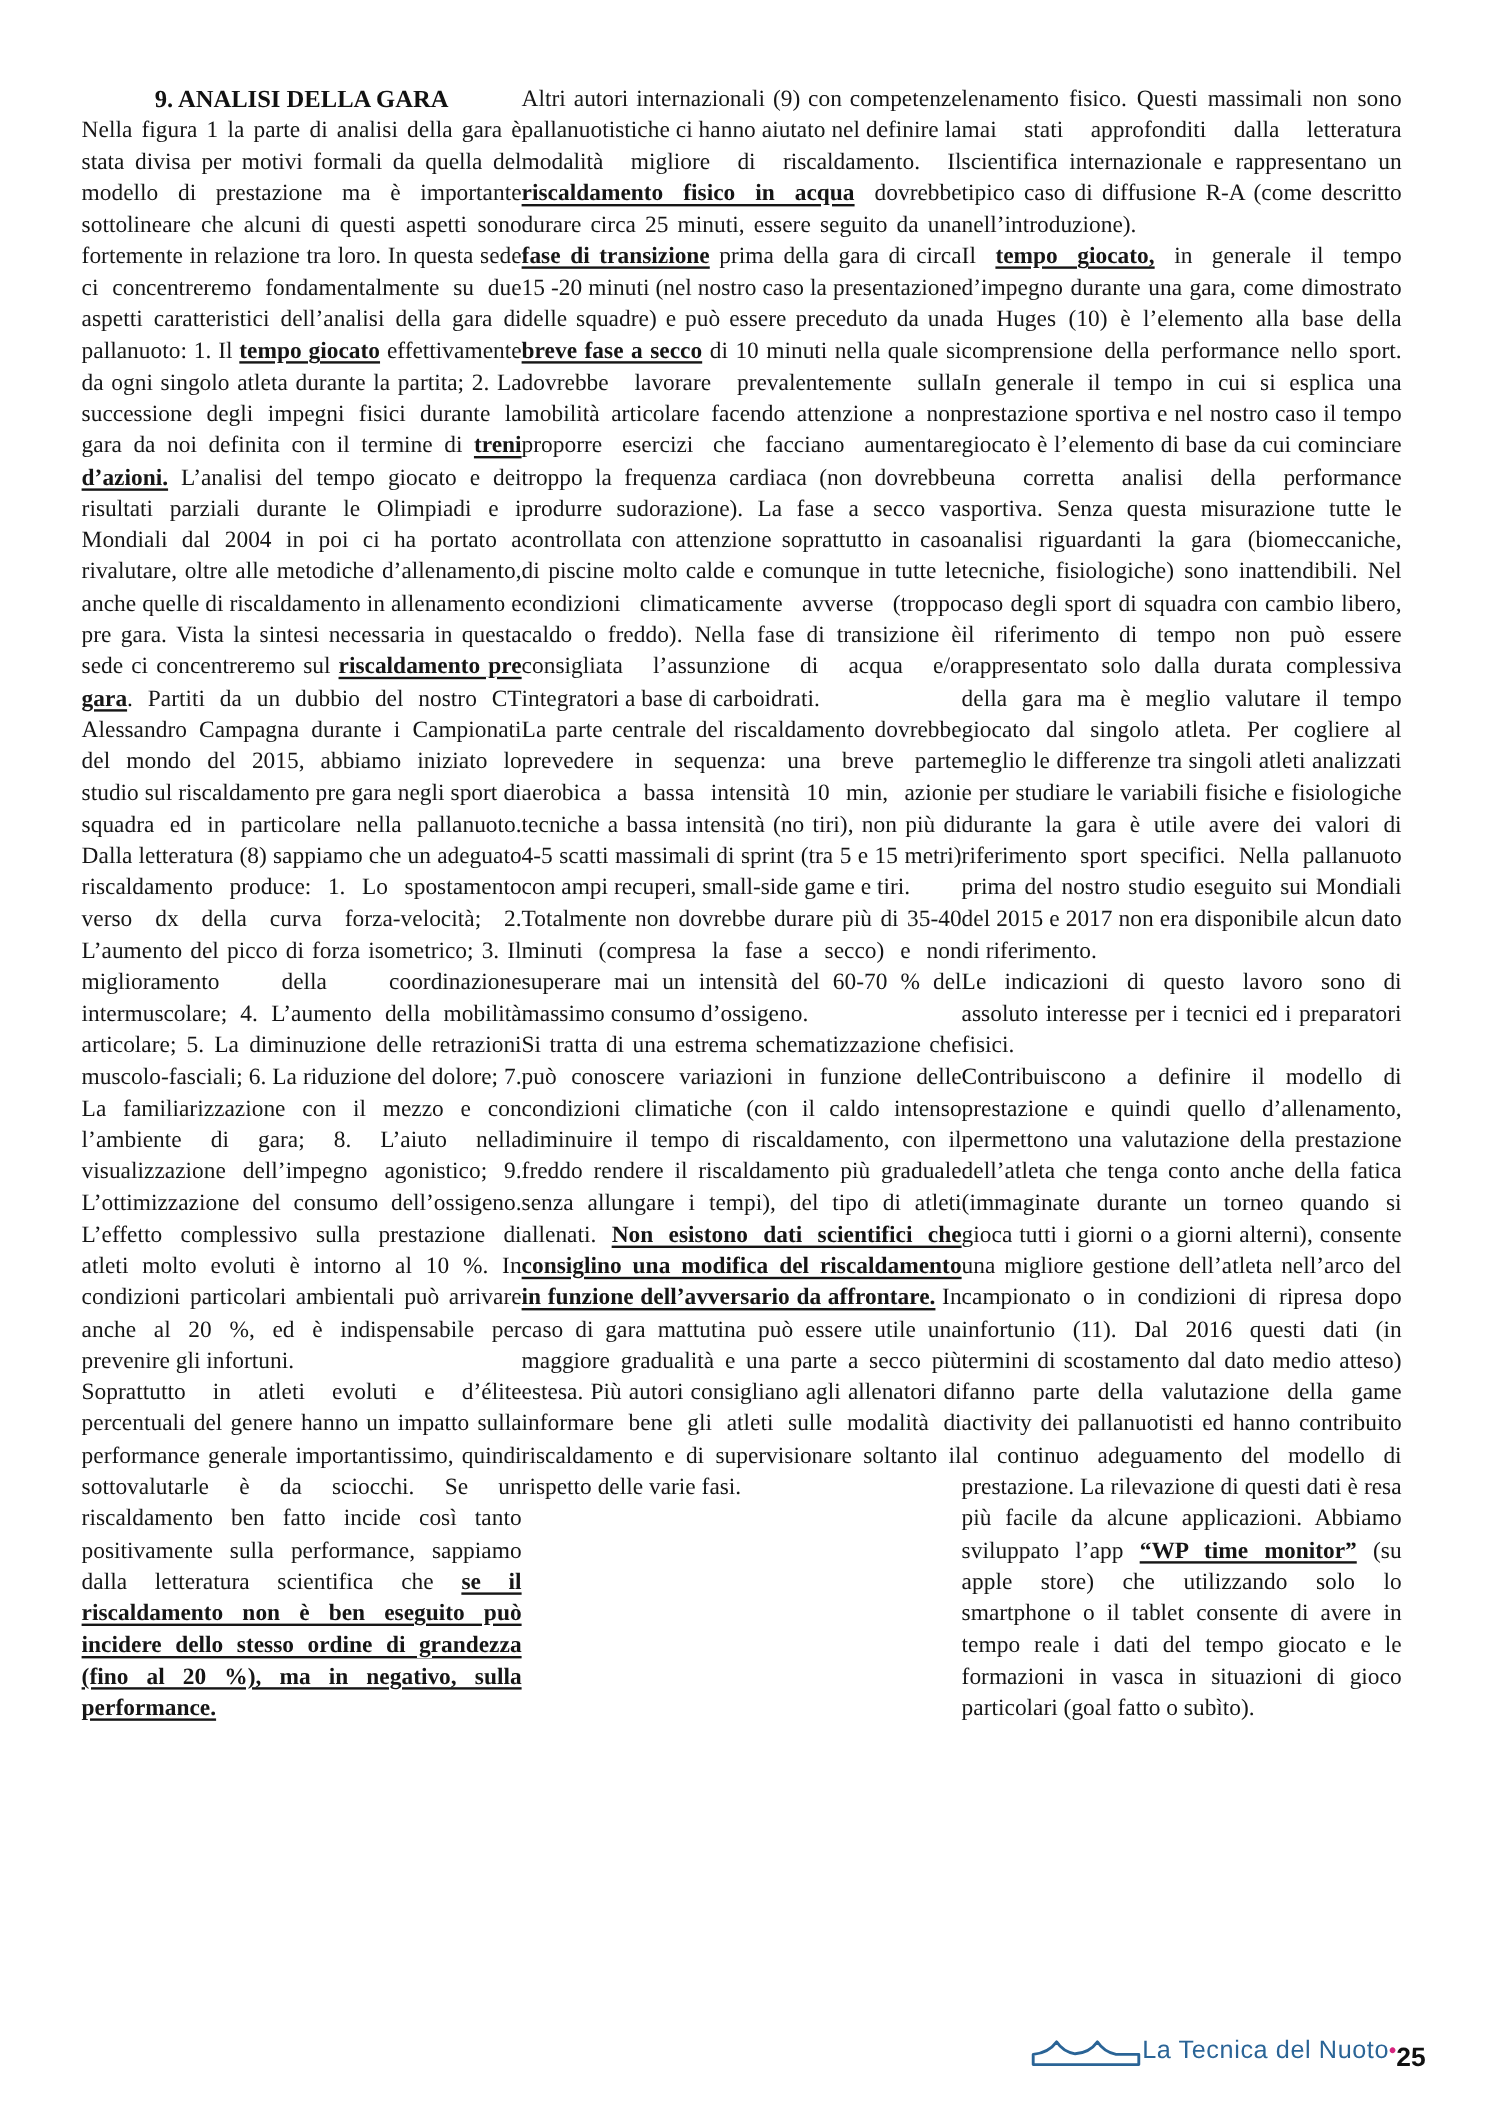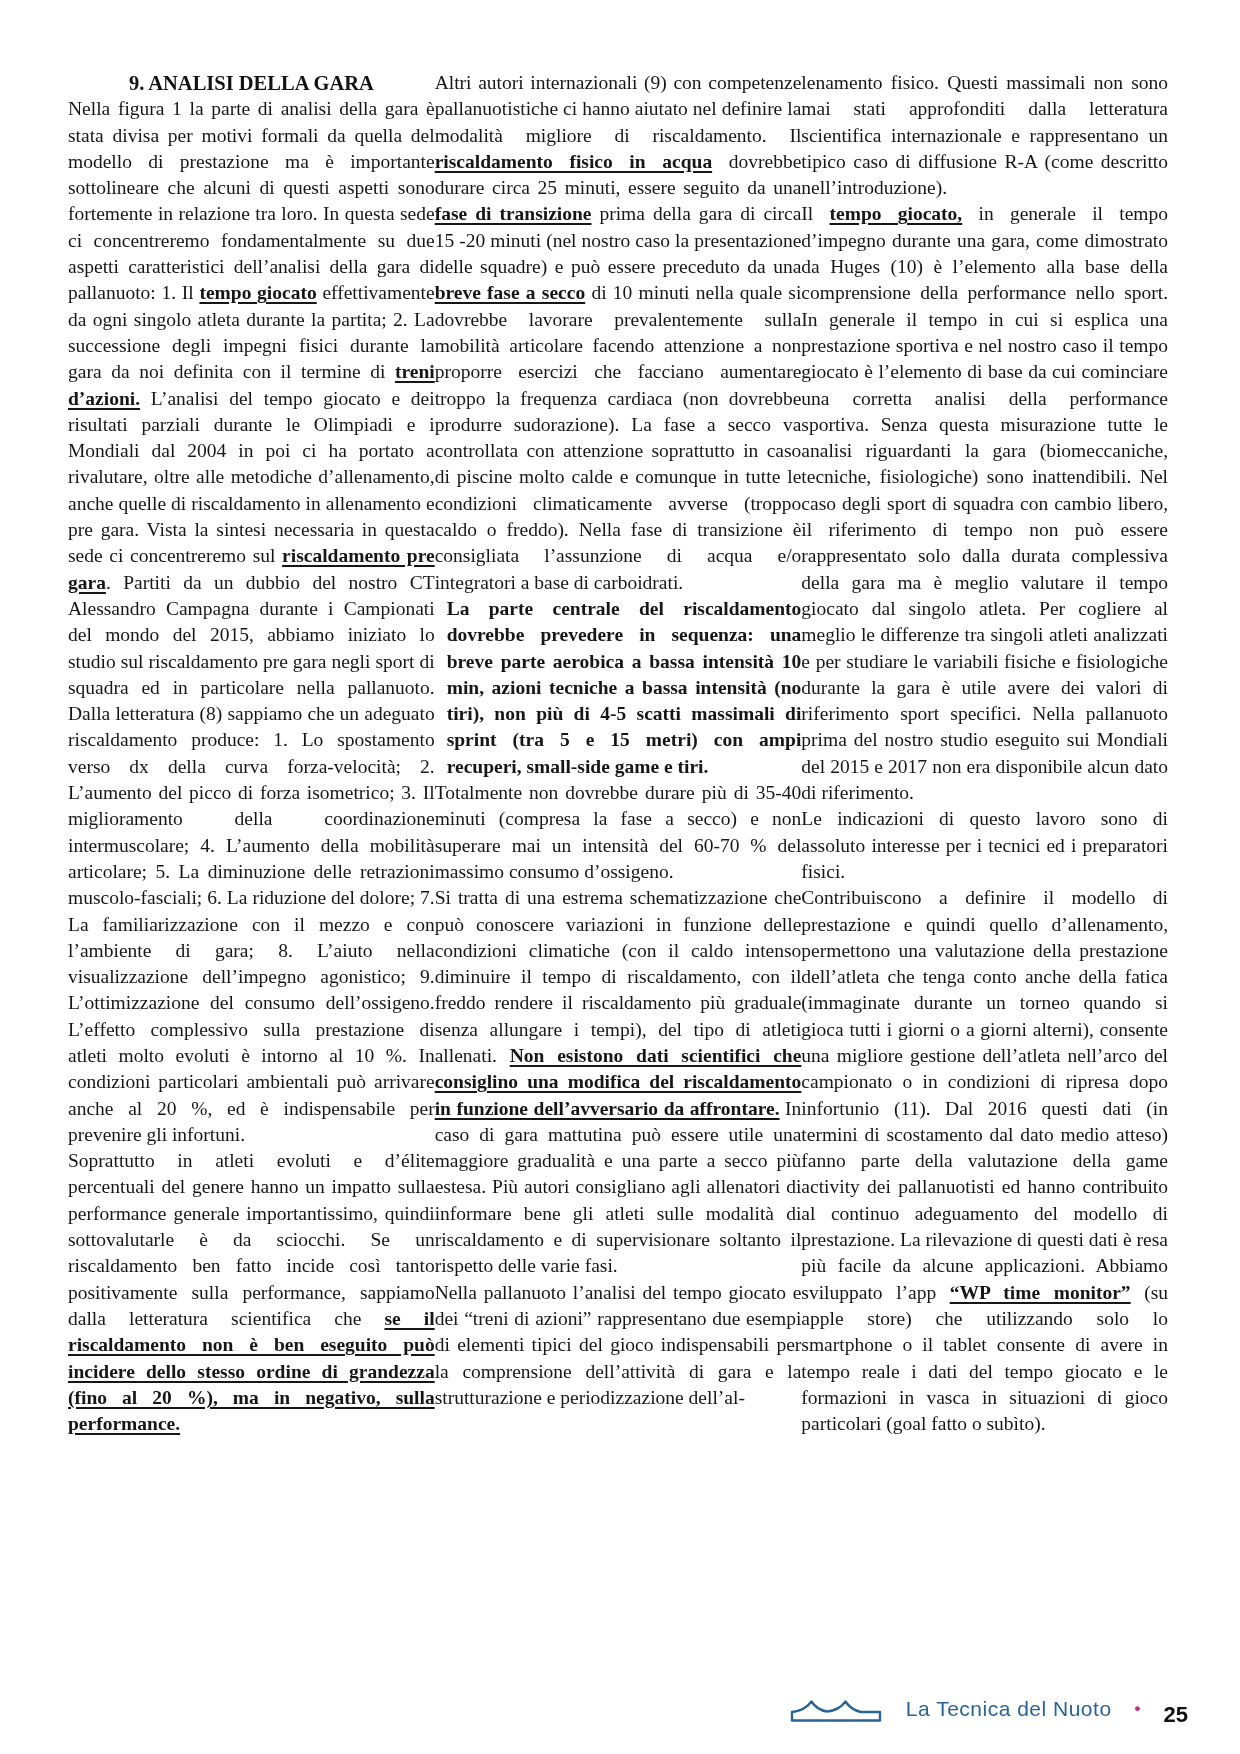--- a/index.html
+++ b/index.html
@@ -37,28 +37,28 @@
     font-weight: 700;
     font-family: "Liberation Serif", serif;
     color: #121212;
   }
   strong { font-weight: 700; }
   strong.u {
     text-decoration: underline;
     text-decoration-thickness: 2px;
     text-underline-offset: 3px;
   }
-  p.bold-para { font-weight: 700; margin-left: 12px; }
+  p.bold-para { font-weight: 400; }
   .footer {
     position: absolute;
     right: 52px;
     bottom: 26px;
     display: flex;
     align-items: center;
-    gap: 23px;
+    gap: 0;
     font-family: "Liberation Sans", sans-serif;
   }
   .logo { display: inline-flex; align-items: center; }
   .logo svg { display: block; }
   .brand { font-size: 21px; letter-spacing: 0.5px; }
   .sep { font-size: 17px; font-weight: 700; }
   .pagenum { font-size: 22px; font-weight: 700; color: #111111; margin-top: 12px; }
 </style>
 </head>
 <body>
@@ -69,21 +69,20 @@
     <div class="col">
         <h2 class="col-heading">9. ANALISI DELLA GARA</h2>
         <p class="para">Nella figura 1 la parte di analisi della gara è stata divisa per motivi formali da quella del modello di prestazione ma è importante sottolineare che alcuni di questi aspetti sono fortemente in relazione tra loro. In questa sede ci concentreremo fondamentalmente su due aspetti caratteristici dell’analisi della gara di pallanuoto: 1. Il <strong class="u">tempo giocato</strong> effettivamente da ogni singolo atleta durante la partita; 2. La successione degli impegni fisici durante la gara da noi definita con il termine di <strong class="u">treni d’azioni.</strong> L’analisi del tempo giocato e dei risultati parziali durante le Olimpiadi e i Mondiali dal 2004 in poi ci ha portato a rivalutare, oltre alle metodiche d’allenamento, anche quelle di riscaldamento in allenamento e pre gara. Vista la sintesi necessaria in questa sede ci concentreremo sul <strong class="u">riscaldamento pre gara</strong>. Partiti da un dubbio del nostro CT Alessandro Campagna durante i Campionati del mondo del 2015, abbiamo iniziato lo studio sul riscaldamento pre gara negli sport di squadra ed in particolare nella pallanuoto. Dalla letteratura (8) sappiamo che un adeguato riscaldamento produce: 1. Lo spostamento verso dx della curva forza-velocità; 2. L’aumento del picco di forza isometrico; 3. Il miglioramento della coordinazione intermuscolare; 4. L’aumento della mobilità articolare; 5. La diminuzione delle retrazioni muscolo-fasciali; 6. La riduzione del dolore; 7. La familiarizzazione con il mezzo e con l’ambiente di gara; 8. L’aiuto nella visualizzazione dell’impegno agonistico; 9. L’ottimizzazione del consumo dell’ossigeno. L’effetto complessivo sulla prestazione di atleti molto evoluti è intorno al 10 %. In condizioni particolari ambientali può arrivare anche al 20 %, ed è indispensabile per prevenire gli infortuni.</p>
         <p class="para">Soprattutto in atleti evoluti e d’élite percentuali del genere hanno un impatto sulla performance generale importantissimo, quindi sottovalutarle è da sciocchi. Se un riscaldamento ben fatto incide così tanto positivamente sulla performance, sappiamo dalla letteratura scientifica che <strong class="u">se il riscaldamento non è ben eseguito può incidere dello stesso ordine di grandezza (fino al 20 %), ma in negativo, sulla performance.</strong></p>
       </div>
     <div class="col">
         <p class="para">Altri autori internazionali (9) con competenze pallanuotistiche ci hanno aiutato nel definire la modalità migliore di riscaldamento. Il <strong class="u">riscaldamento fisico in acqua</strong> dovrebbe durare circa 25 minuti, essere seguito da una <strong class="u">fase di transizione</strong> prima della gara di circa 15 -20 minuti (nel nostro caso la presentazione delle squadre) e può essere preceduto da una <strong class="u">breve fase a secco</strong> di 10 minuti nella quale si dovrebbe lavorare prevalentemente sulla mobilità articolare facendo attenzione a non proporre esercizi che facciano aumentare troppo la frequenza cardiaca (non dovrebbe produrre sudorazione). La fase a secco va controllata con attenzione soprattutto in caso di piscine molto calde e comunque in tutte le condizioni climaticamente avverse (troppo caldo o freddo). Nella fase di transizione è consigliata l’assunzione di acqua e/o integratori a base di carboidrati.</p>
         <p class="para bold-para">La parte centrale del riscaldamento dovrebbe prevedere in sequenza: una breve parte aerobica a bassa intensità 10 min, azioni tecniche a bassa intensità (no tiri), non più di 4-5 scatti massimali di sprint (tra 5 e 15 metri) con ampi recuperi, small-side game e tiri.</p>
         <p class="para">Totalmente non dovrebbe durare più di 35-40 minuti (compresa la fase a secco) e non superare mai un intensità del 60-70 % del massimo consumo d’ossigeno.</p>
         <p class="para">Si tratta di una estrema schematizzazione che può conoscere variazioni in funzione delle condizioni climatiche (con il caldo intenso diminuire il tempo di riscaldamento, con il freddo rendere il riscaldamento più graduale senza allungare i tempi), del tipo di atleti allenati. <strong class="u">Non esistono dati scientifici che consiglino una modifica del riscaldamento in funzione dell’avversario da affrontare.</strong> In caso di gara mattutina può essere utile una maggiore gradualità e una parte a secco più estesa. Più autori consigliano agli allenatori di informare bene gli atleti sulle modalità di riscaldamento e di supervisionare soltanto il rispetto delle varie fasi.</p>
-        <p class="para">Nella pallanuoto l’analisi del tempo giocato e dei “treni di azioni” rappresentano due esempi di elementi tipici del gioco indispensabili per la comprensione dell’attività di gara e la strutturazione e periodizzazione dell’al-</p>
       </div>
     <div class="col">
         <p class="para">lenamento fisico. Questi massimali non sono mai stati approfonditi dalla letteratura scientifica internazionale e rappresentano un tipico caso di diffusione R-A (come descritto nell’introduzione).</p>
         <p class="para">Il <strong class="u">tempo giocato,</strong> in generale il tempo d’impegno durante una gara, come dimostrato da Huges (10) è l’elemento alla base della comprensione della performance nello sport. In generale il tempo in cui si esplica una prestazione sportiva e nel nostro caso il tempo giocato è l’elemento di base da cui cominciare una corretta analisi della performance sportiva. Senza questa misurazione tutte le analisi riguardanti la gara (biomeccaniche, tecniche, fisiologiche) sono inattendibili. Nel caso degli sport di squadra con cambio libero, il riferimento di tempo non può essere rappresentato solo dalla durata complessiva della gara ma è meglio valutare il tempo giocato dal singolo atleta. Per cogliere al meglio le differenze tra singoli atleti analizzati e per studiare le variabili fisiche e fisiologiche durante la gara è utile avere dei valori di riferimento sport specifici. Nella pallanuoto prima del nostro studio eseguito sui Mondiali del 2015 e 2017 non era disponibile alcun dato di riferimento.</p>
         <p class="para">Le indicazioni di questo lavoro sono di assoluto interesse per i tecnici ed i preparatori fisici.</p>
         <p class="para">Contribuiscono a definire il modello di prestazione e quindi quello d’allenamento, permettono una valutazione della prestazione dell’atleta che tenga conto anche della fatica (immaginate durante un torneo quando si gioca tutti i giorni o a giorni alterni), consente una migliore gestione dell’atleta nell’arco del campionato o in condizioni di ripresa dopo infortunio (11). Dal 2016 questi dati (in termini di scostamento dal dato medio atteso) fanno parte della valutazione della game activity dei pallanuotisti ed hanno contribuito al continuo adeguamento del modello di prestazione. La rilevazione di questi dati è resa più facile da alcune applicazioni. Abbiamo sviluppato l’app <strong class="u">“WP time monitor”</strong> (su apple store) che utilizzando solo lo smartphone o il tablet consente di avere in tempo reale i dati del tempo giocato e le formazioni in vasca in situazioni di gioco particolari (goal fatto o subìto).</p>
       </div>
   </div>
 
   <div class="footer">

